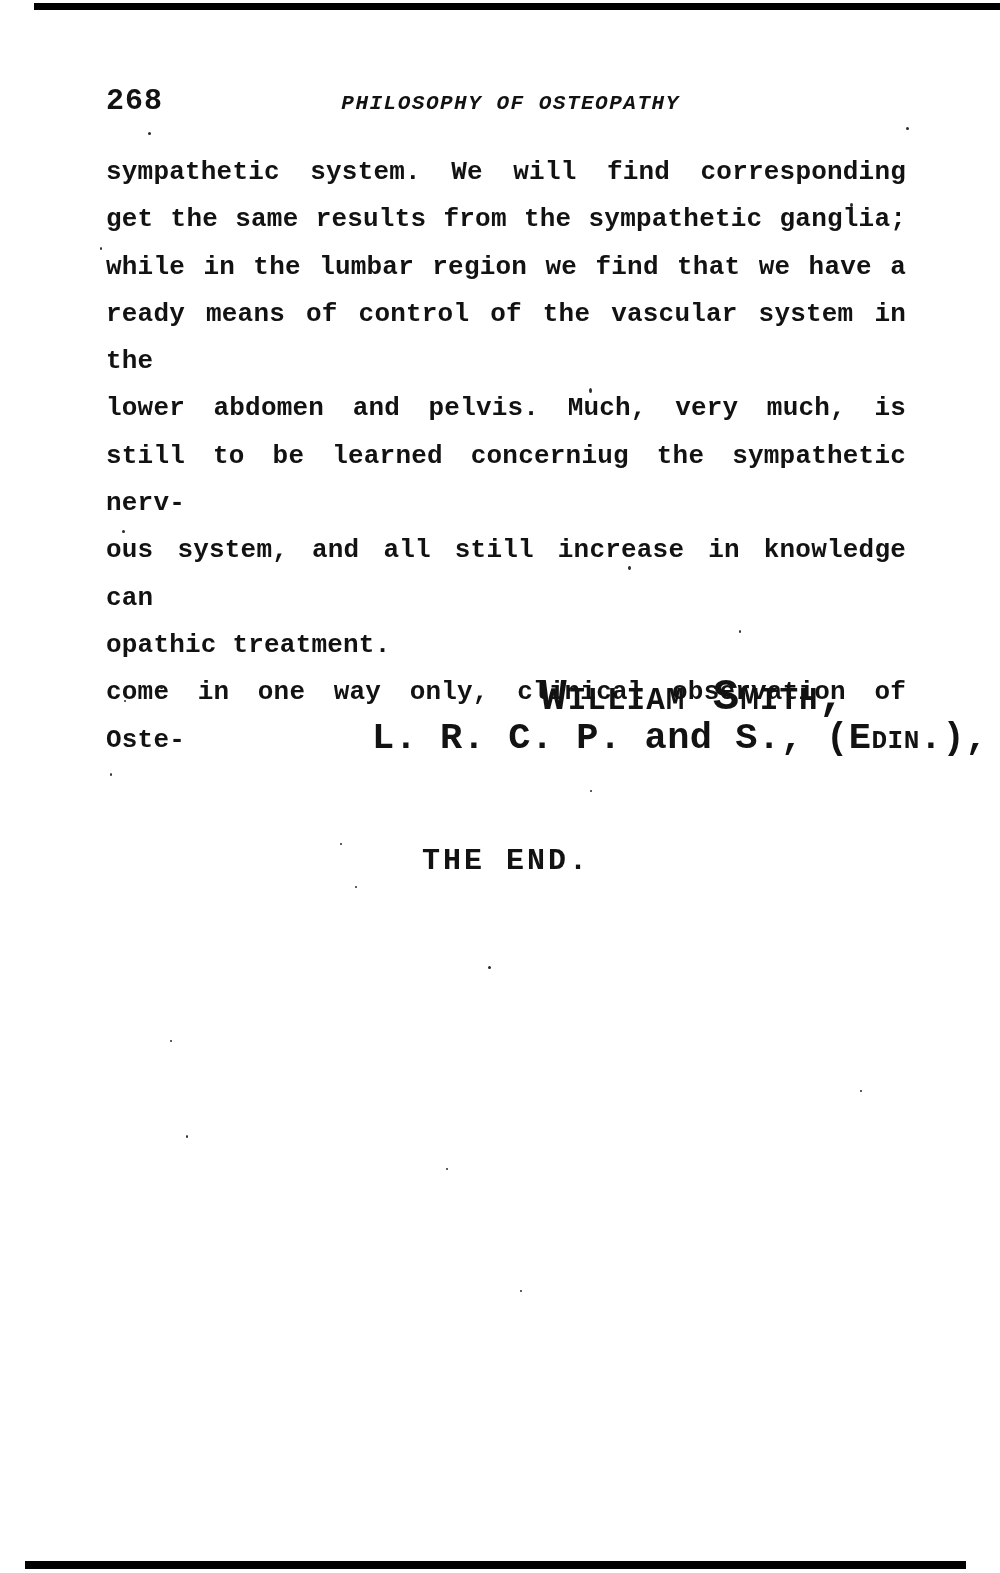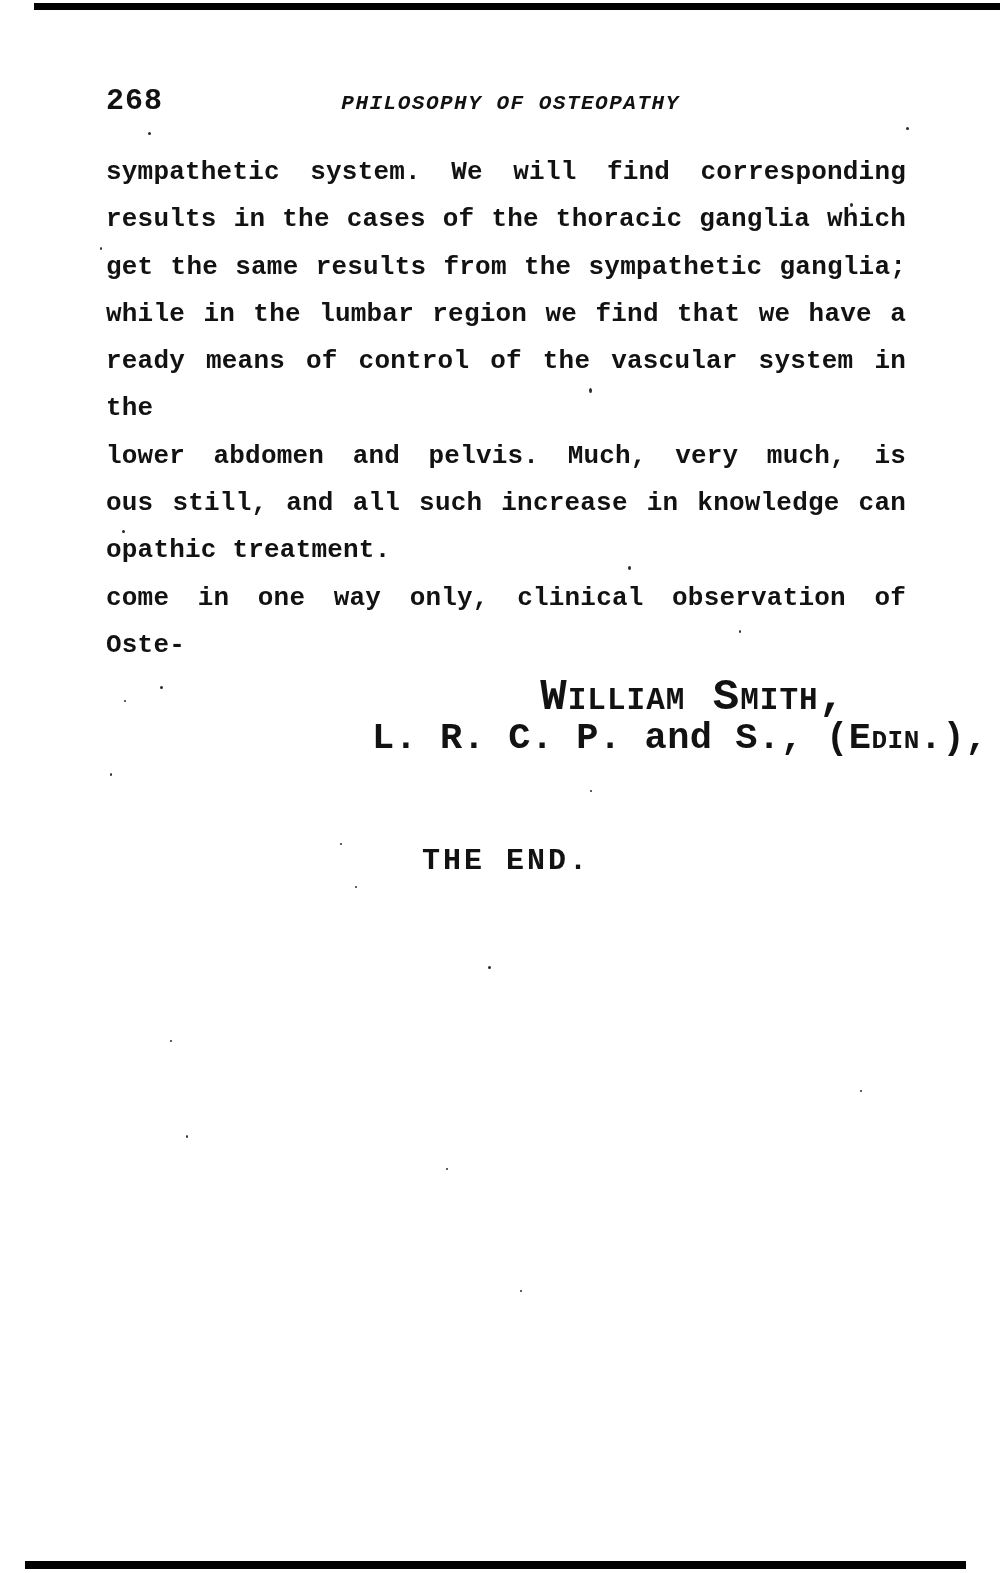--- a/index.html
+++ b/index.html
@@ -128,26 +128,26 @@
   <div class="scan-bar-top"></div>
   <div class="scan-bar-bottom"></div>
 
   <div class="header">
     <span class="page-number">268</span>
     <span class="running-title">PHILOSOPHY OF OSTEOPATHY</span>
   </div>
 
   <div class="body-text">
     <div class="body-line">sympathetic system. We will find corresponding</div>
-    <div class="body-line">results in the cases of the thoracic ganglia which</div>
     <div class="body-line">get the same results from the sympathetic ganglia;</div>
     <div class="body-line">while in the lumbar region we find that we have a</div>
     <div class="body-line">ready means of control of the vascular system in the</div>
     <div class="body-line">lower abdomen and pelvis. Much, very much, is</div>
-    <div class="body-line">ous still, and all such increase in knowledge can</div>
+    <div class="body-line">still to be learned concerniug the sympathetic nerv-</div>
+    <div class="body-line">ous system, and all still increase in knowledge can</div>
     <div class="body-line last">opathic treatment.</div>
     <div class="body-line">come in one way only, clinical observation of Oste-</div>
   </div>
 
   <div class="sig-name">William Smith,</div>
 
   <div class="sig-credentials"><span>L. R. C. P. and S., (</span><span class="sc">Edin</span><span>.), D. O.</span></div>
 
   <div class="the-end">THE END.</div>
 

